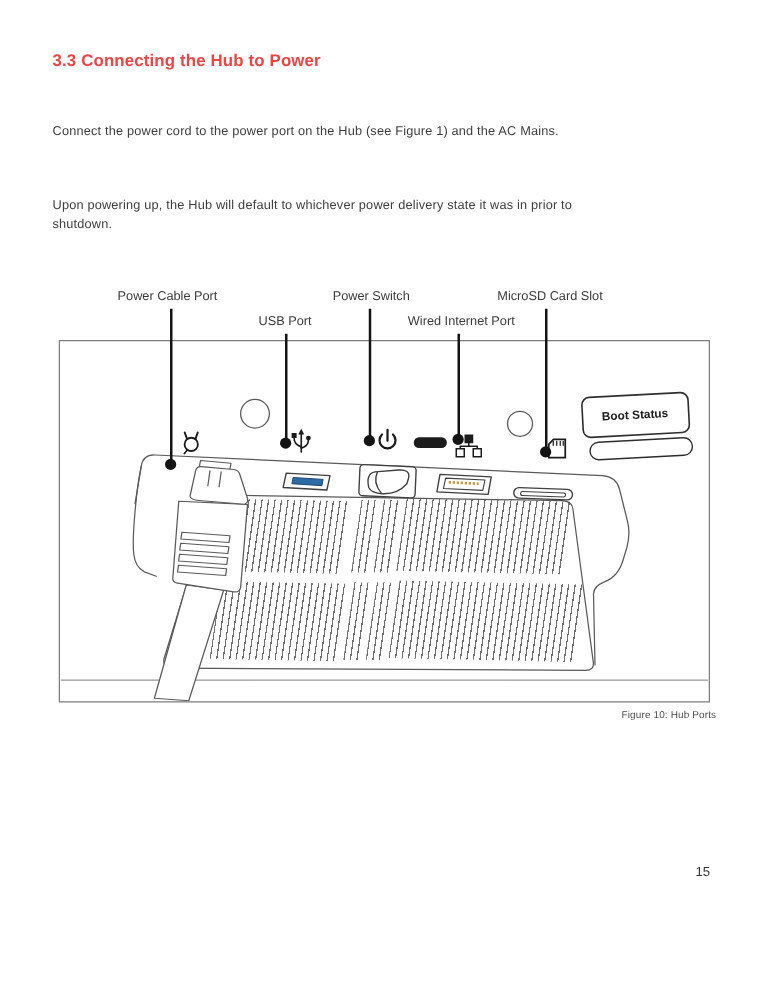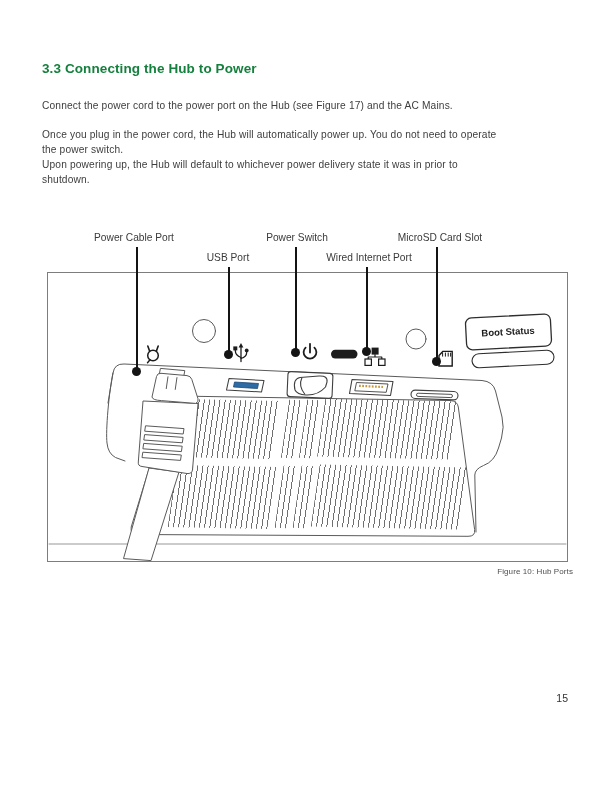--- a/index.html
+++ b/index.html
@@ -1,18 +1,18 @@
 <!DOCTYPE html>
 <html><head>
 <meta charset="utf-8">
 <style>
   html,body{margin:0;padding:0;background:#fff;}
   .page{position:relative;width:612px;height:792px;background:#ffffff;overflow:hidden;
         font-family:"Liberation Sans", sans-serif;color:#3c3c3c;}
-  .heading{position:absolute;left:42px;top:41px;font-size:13.5px;font-weight:bold;color:#15803d;letter-spacing:.1px;margin-top:20px;}
+  .heading{position:absolute;left:42px;top:41px;font-size:13.5px;font-weight:bold;color:#ef4444;letter-spacing:.1px;}
   .para{position:absolute;left:42px;width:534px;font-size:10.2px;line-height:15px;color:#3d3d3d;
         white-space:pre-line;letter-spacing:.15px;}
   #p1{top:70px;} #p2{top:98px;} #p3{top:127px;} #p4{top:157px;}
   .callout-label{position:absolute;font-size:10.2px;color:#3a3a3a;white-space:nowrap;transform:translateX(-50%);}
   .callout-line{position:absolute;width:2px;background:#141414;}
   .callout-dot{position:absolute;width:9px;height:9px;border-radius:50%;background:#141414;}
   .figure-frame{position:absolute;left:47px;top:272px;width:521px;height:290px;border:1px solid #7d7d7d;
         box-sizing:border-box;background:#fff;}
   .hatch{position:absolute;background:repeating-linear-gradient(90deg,#6f6f6f 0px,#6f6f6f 1px,transparent 1px,transparent 5.2px);
         transform:skewX(-7deg) rotate(1.2deg);}
@@ -20,23 +20,21 @@
   .fig-svg{position:absolute;left:0;top:0;}
   .caption{position:absolute;right:39px;top:567px;font-size:8px;color:#4f4f4f;letter-spacing:.1px;padding-left:13px;}
   .page-number{position:absolute;right:44px;top:692px;font-size:10.5px;color:#333;}
 </style>
 </head>
 <body>
 
 <div class="page">
 
   <div class="heading">3.3 Connecting the Hub to Power</div>
-  <div class="para" id="p2">Connect the power cord to the power port on the Hub (see Figure 17) and the AC Mains.</div>
-  <div class="para" id="p3">Once you plug in the power cord, the Hub will automatically power up. You do not need to operate
-the power switch.</div>
+  <div class="para" id="p2">Connect the power cord to the power port on the Hub (see Figure 1) and the AC Mains.</div>
   <div class="para" id="p4">Upon powering up, the Hub will default to whichever power delivery state it was in prior to
 shutdown.</div>
 
   <div class="callout-label" style="left:134px;top:232px;">Power Cable Port</div>
   <div class="callout-label" style="left:228px;top:252px;">USB Port</div>
   <div class="callout-label" style="left:297px;top:232px;">Power Switch</div>
   <div class="callout-label" style="left:369px;top:252px;">Wired Internet Port</div>
   <div class="callout-label" style="left:440px;top:232px;">MicroSD Card Slot</div>
 
   <div class="figure-frame">

